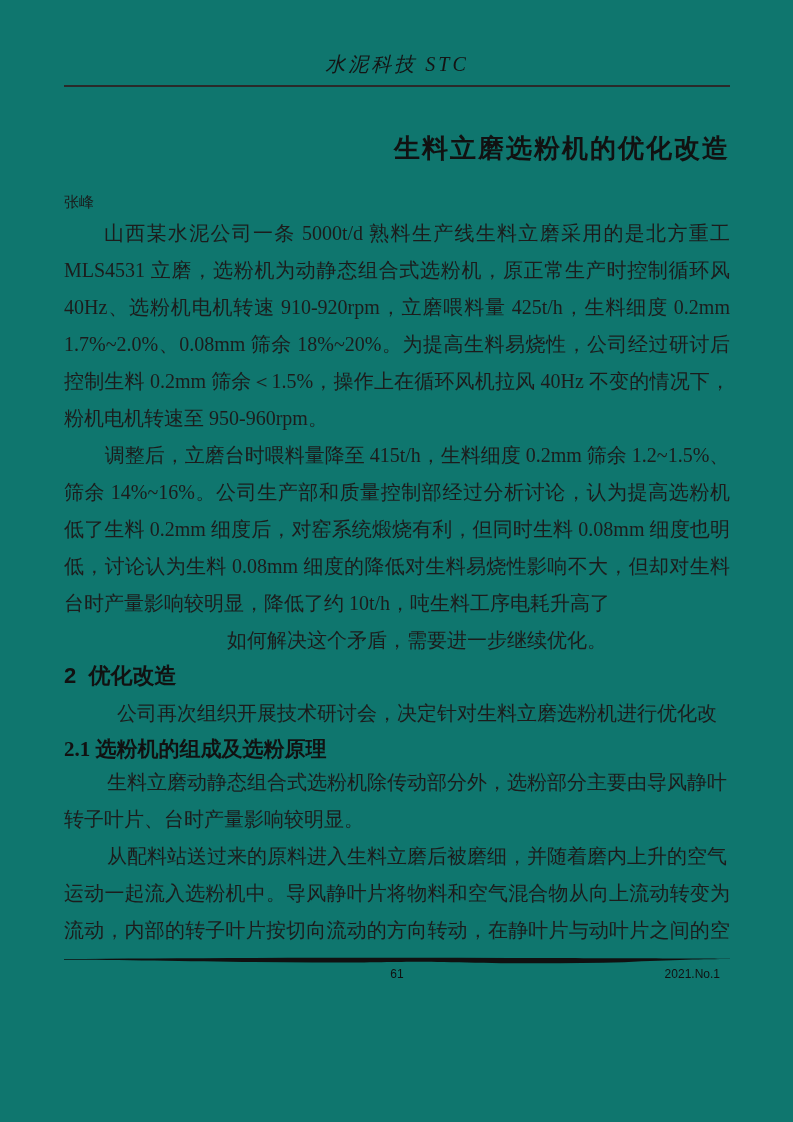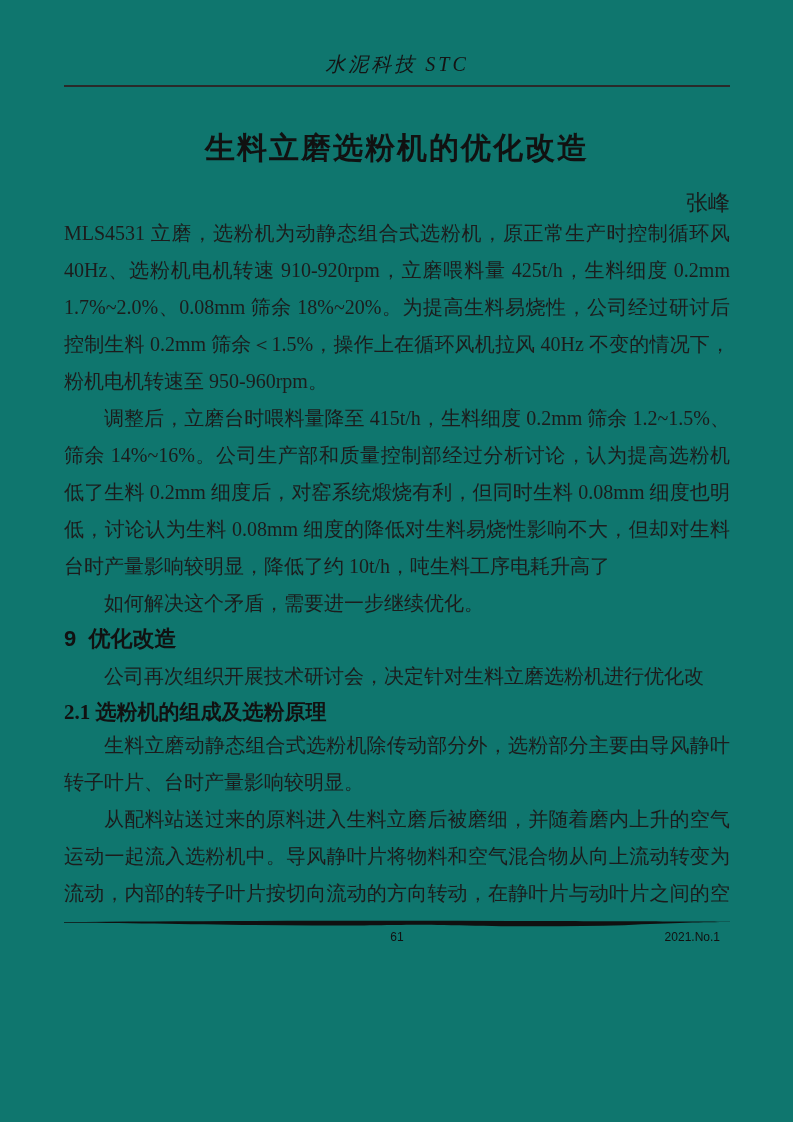--- a/index.html
+++ b/index.html
@@ -34,34 +34,34 @@
   .header-rule {
     margin-top: 9px;
     height: 2px;
     background: #2a2a2a;
   }
   
   .article-title {
     margin-top: 39px;
     height: 44px;
     line-height: 44px;
-    text-align: center;
-    font-size: 30px;
+    text-align: right;
+    font-size: 26px;
     font-weight: bold;
     letter-spacing: 2px;
     font-family: "Liberation Sans", sans-serif;
     color: #111111;
     white-space: pre-wrap;
   }
   .author {
     margin-top: 20px;
     height: 25px;
     line-height: 25px;
-    text-align: right;
-    font-size: 22px;
+    text-align: left;
+    font-size: 15px;
     color: #1a1a1a;
     white-space: pre-wrap;
   }
   .affiliation {
     height: 25px;
     line-height: 25px;
     text-align: center;
     font-size: 19px;
     color: #1a1a1a;
     white-space: pre-wrap;
@@ -101,20 +101,21 @@
     overflow: hidden;
     white-space: pre-wrap;
     color: #1c1c1c;
   }
   .line.fill {
     text-align: justify;
     text-align-last: justify;
   }
   .line.indent {
     padding-left: 40px;
+    text-align: center;
   }
   
   .footer-divider {
     margin-top: 8px;
     height: 8px;
     width: 100%;
     display: block;
   }
   .footer-row {
     position: relative;
@@ -141,40 +142,41 @@
 <div class="page">
 
   <div class="journal-header">水泥科技 STC</div>
   <div class="header-rule"></div>
 
   <div class="article-title">生料立磨选粉机的优化改造</div>
   <div class="author">张峰</div>
 
 
   <div class="paragraph">
+    <div class="line fill indent">山西某水泥公司一条 5000t/d 熟料生产线生料立磨采用的是北方重工</div>
     <div class="line fill">MLS4531 立磨，选粉机为动静态组合式选粉机，原正常生产时控制循环风机拉风</div>
     <div class="line fill">40Hz、选粉机电机转速 910-920rpm，立磨喂料量 425t/h，生料细度 0.2mm 筛余</div>
     <div class="line fill">1.7%~2.0%、0.08mm 筛余 18%~20%。为提高生料易烧性，公司经过研讨后决定调整</div>
     <div class="line fill">控制生料 0.2mm 筛余＜1.5%，操作上在循环风机拉风 40Hz 不变的情况下，提高选</div>
     <div class="line">粉机电机转速至 950-960rpm。</div>
   </div>
 
   <div class="paragraph">
     <div class="line fill indent">调整后，立磨台时喂料量降至 415t/h，生料细度 0.2mm 筛余 1.2~1.5%、0.08mm</div>
     <div class="line fill">筛余 14%~16%。公司生产部和质量控制部经过分析讨论，认为提高选粉机转速降</div>
     <div class="line fill">低了生料 0.2mm 细度后，对窑系统煅烧有利，但同时生料 0.08mm 细度也明显降</div>
     <div class="line fill">低，讨论认为生料 0.08mm 细度的降低对生料易烧性影响不大，但却对生料立磨</div>
     <div class="line">台时产量影响较明显，降低了约 10t/h，吨生料工序电耗升高了 0.3~0.4kWh。</div>
   </div>
 
   <div class="paragraph">
     <div class="line indent">如何解决这个矛盾，需要进一步继续优化。</div>
   </div>
 
-  <div class="section-heading mid">9  优化改造</div>
+  <div class="section-heading mid">2  优化改造</div>
 
   <div class="paragraph">
     <div class="line indent">公司再次组织开展技术研讨会，决定针对生料立磨选粉机进行优化改造。</div>
   </div>
 
   <div class="subsection-heading">2.1 选粉机的组成及选粉原理</div>
 
   <div class="paragraph">
     <div class="line fill indent">生料立磨动静态组合式选粉机除传动部分外，选粉部分主要由导风静叶片、</div>
     <div class="line">转子叶片、台时产量影响较明显。</div>

